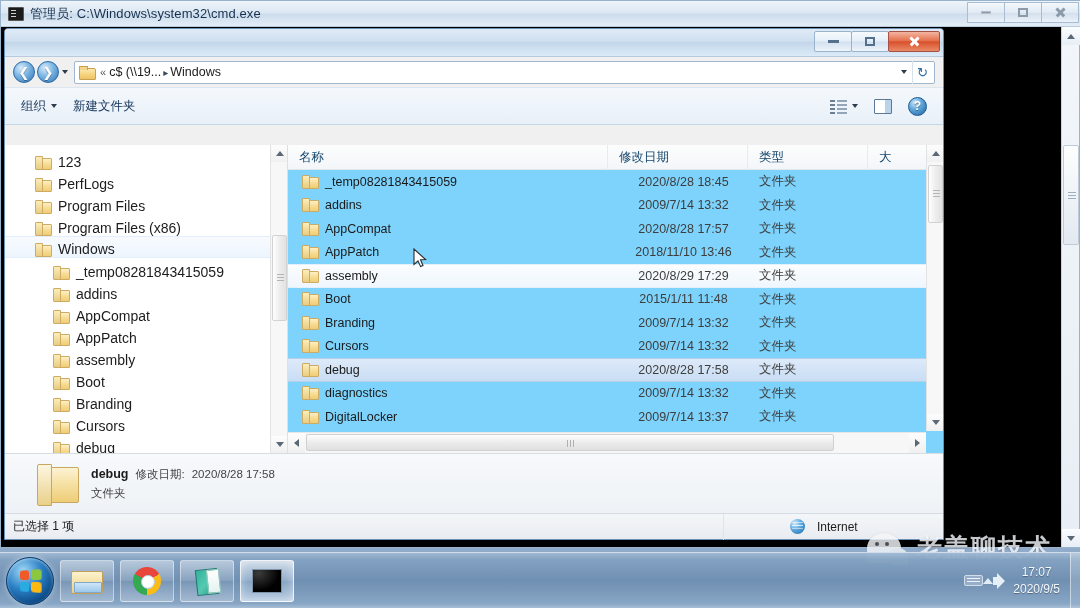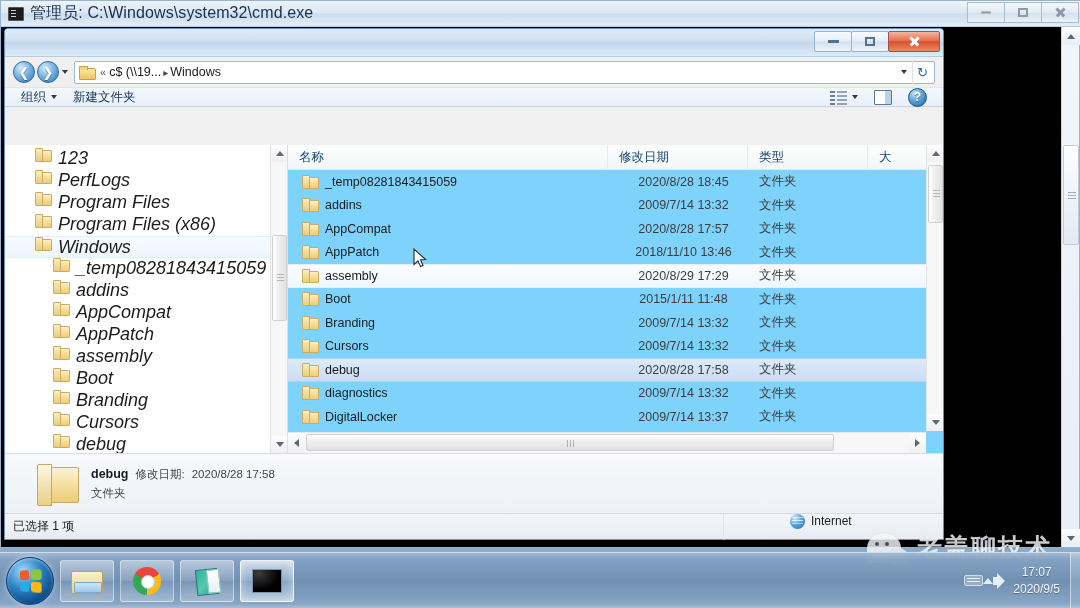--- a/index.html
+++ b/index.html
@@ -32,21 +32,21 @@
     width: 16px; height: 14px; margin-left: 7px; margin-right: 6px;
     background: #1b1b1b; border: 1px solid #555; border-radius: 1px;
     position: relative; flex: none;
   }
   #cmd-icon::after {
     content: ""; position: absolute; left: 2px; top: 2px;
     width: 5px; height: 1px; background: #cfcfcf;
     box-shadow: 0 3px 0 #cfcfcf, 0 6px 0 #cfcfcf;
   }
   #cmd-title {
-    font-size: 16px; color: #17304e; white-space: nowrap;
+    font-size: 13px; color: #17304e; white-space: nowrap;
     letter-spacing: .1px;
   }
   .cmd-btns { position: absolute; right: 2px; top: 1px; display: flex; }
   .cmd-btn {
     width: 38px; height: 21px;
     background: linear-gradient(180deg,#f4f8fc 0%,#e1eaf4 50%,#d3dfec 51%,#eaf1f8 100%);
     border: 1px solid #a9bdd2; margin-left: -1px;
     display: flex; align-items: center; justify-content: center;
     color: #7b8a9b;
   }
@@ -186,21 +186,21 @@
   .search-ico { width:14px;height:14px;flex:none;position:relative;opacity:.65; }
   .search-ico::before {
     content:"";position:absolute;left:1px;top:1px;width:8px;height:8px;border:1.6px solid #36506a;border-radius:50%;
   }
   .search-ico::after {
     content:"";position:absolute;left:9px;top:9px;width:5px;height:1.8px;background:#36506a;transform:rotate(45deg);
   }
 
   
   #cmdbar {
-    height: 20px;
+    height: 38px;
     background: linear-gradient(180deg,#f4f8fc 0%,#e8f0f8 100%);
     border-top: 1px solid #dbe6f0; border-bottom: 1px solid #c5d5e5;
     display: flex; align-items: center; padding: 0 8px;
     font-size: 12.5px; color: #14335a;
   }
   .cmd-item { padding: 3px 8px; display:flex; align-items:center; gap:5px; border-radius:2px; }
   #cmdbar .spacer { flex: 1; }
   #view-ico {
     width: 17px; height: 15px; position: relative;
   }
@@ -230,24 +230,23 @@
     position: absolute; left: 0; top: 116px; right: 0; bottom: 86px;
     display: flex; background: #fff;
   }
   
   #navpane {
     width: 283px; flex: none; position: relative; background: #fff;
     border-right: 1px solid #dfdfdf; overflow: hidden;
   }
   #tree { padding-top: 3px; }
   .tnode {
-    height: 22px; display: flex; align-items: flex-start;
-    font-size: 18px; color: #1c1c1c; white-space: nowrap;
+    height: 22px; display: flex; align-items: flex-end;
+    font-size: 14px; color: #1c1c1c; white-space: nowrap;
     padding-left: 8px;
-    font-style: italic;
   }
   .tnode.sel {
     background: linear-gradient(180deg,#f7fbff 0%,#edf5fd 100%);
     border-top: 1px solid #e2eefb; border-bottom: 1px solid #e2eefb;
   }
   .tnode .fi {
     width: 17px; height: 14px; flex: none; margin-right: 6px; position: relative;
   }
   .tnode .fi::before {
     content:""; position:absolute; left:2px; top:2px; width:13px; height:10px;
@@ -378,21 +377,21 @@
   
   #statusbar {
     position: absolute; left: 0; right: 0; bottom: 0; height: 26px;
     background: linear-gradient(180deg,#f4f6f9 0%,#e8ecf1 100%);
     border-top: 1px solid #d4dbe2;
     display: flex; align-items: center; font-size: 12px; color: #1b1b1b;
   }
   #status-left { padding-left: 8px; flex: 1; }
   #status-right {
     width: 220px; border-left: 1px solid #dfe4ea; height: 26px;
-    display: flex; gap: 6px; padding-left: 66px;
+    display: flex; align-items: center; gap: 12px; padding-left: 66px;
   }
   #globe {
     width: 15px; height: 15px; border-radius: 50%;
     background: radial-gradient(circle at 32% 28%, #cfeafc 0%, #5aa6dd 45%, #1a6aa8 100%);
     position: relative; flex: none;
   }
   #globe::after {
     content:""; position:absolute; left:2px; top:6px; width:11px;height:1px;
     background: rgba(255,255,255,.75);
     box-shadow: 0 -3px 0 rgba(255,255,255,.5), 0 3px 0 rgba(255,255,255,.5);

